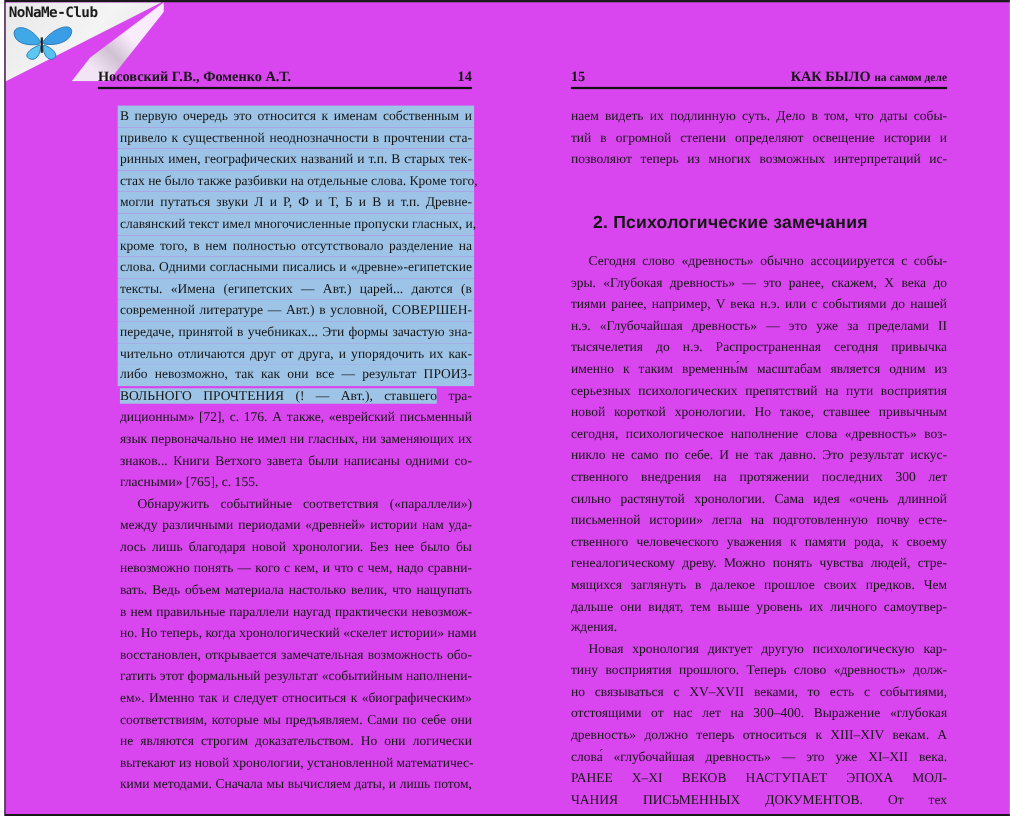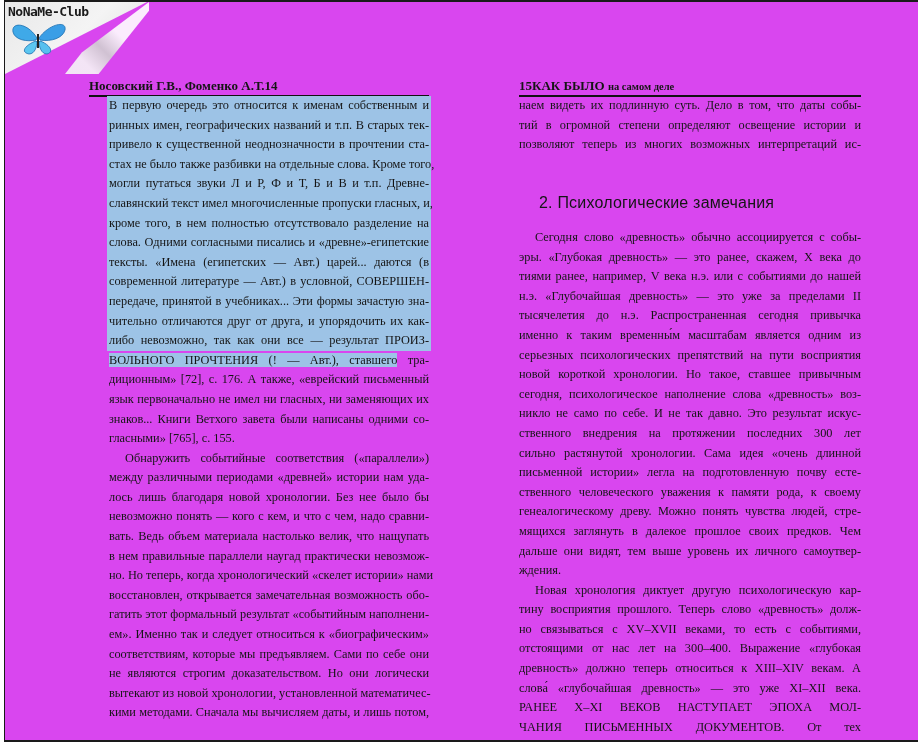--- a/index.html
+++ b/index.html
@@ -15,40 +15,39 @@
     background:#d946ef;
   }
   .page { position:absolute; top:0; }
   .page.left { left:84px; width:340px; }
   .page.right { left:514px; width:342px; }
 
   .running-head {
     position:absolute; top:58px; left:0; right:0; height:18px;
     border-bottom:2px solid #111;
     font-weight:bold; font-size:13px;
-    display:flex; align-items:flex-end;
+    display:flex; justify-content:space-between; align-items:flex-end;
     padding-bottom:1px;
-    margin-top:16px;
   }
   .running-head .title-sm { font-size:10.5px; font-weight:bold; }
 
   .text {
     position:absolute; left:0; right:0;
     font-size:12.3px; line-height:19.6px;
     text-align:justify;
   }
   .line { display:block; height:19.6px; white-space:nowrap; text-align:justify; text-align-last:justify; }
   .line.last { text-align-last:left; }
   .line.indent { padding-left:16px; }
   .hl { background:#9dc3e6; }
   .line.hl-line { background:#9dc3e6; margin-left:-2px; margin-right:-2px; padding-left:2px; padding-right:2px; }
   .heading {
     position:absolute; top:192px; left:20px;
     font-family:"Liberation Sans", "DejaVu Sans", sans-serif;
-    font-weight:normal; font-size:16px; letter-spacing:0.2px;
+    font-weight:bold; font-size:16px; letter-spacing:0.2px;
   }
 
   
   .watermark {
     position:absolute; left:0; top:0; width:142px; height:72px;
     background:linear-gradient(135deg, #e8e8e8 0%, #f4f4f4 50%, #dcdcdc 100%);
     clip-path:polygon(0 0, 100% 0, 0 100%);
   }
   .curl {
     position:absolute; left:60px; top:0; width:84px; height:72px;
@@ -81,22 +80,22 @@
     <div class="wm-text">NoNaMe-Club</div>
   </div>
 
   <div class="page left">
     <div class="running-head">
       <span>Носовский Г.В.,  Фоменко А.Т.</span>
       <span>14</span>
     </div>
     <div class="text" style="top:94px;margin-left:20px;" id="left-text">
         <span class="line hl-line">В первую очередь это относится к именам собственным и</span>
+        <span class="line hl-line">привело к существенной неоднозначности в прочтении ста-</span>
         <span class="line hl-line">ринных имен, географических названий и т.п. В старых тек-</span>
-        <span class="line hl-line">привело к существенной неоднозначности в прочтении ста-</span>
         <span class="line hl-line">стах не было также разбивки на отдельные слова. Кроме того,</span>
         <span class="line hl-line">могли путаться звуки Л и Р, Ф и Т, Б и В и т.п. Древне-</span>
         <span class="line hl-line">славянский текст имел многочисленные пропуски гласных, и,</span>
         <span class="line hl-line">кроме того, в нем полностью отсутствовало разделение на</span>
         <span class="line hl-line">слова. Одними согласными писались и «древне»-египетские</span>
         <span class="line hl-line">тексты. «Имена (египетских — Авт.) царей... даются (в</span>
         <span class="line hl-line">современной литературе — Авт.) в условной, СОВЕРШЕН-</span>
         <span class="line hl-line">передаче, принятой в учебниках... Эти формы зачастую зна-</span>
         <span class="line hl-line">чительно отличаются друг от друга, и упорядочить их как-</span>
         <span class="line hl-line">либо невозможно, так как они все — результат ПРОИЗ-</span>

